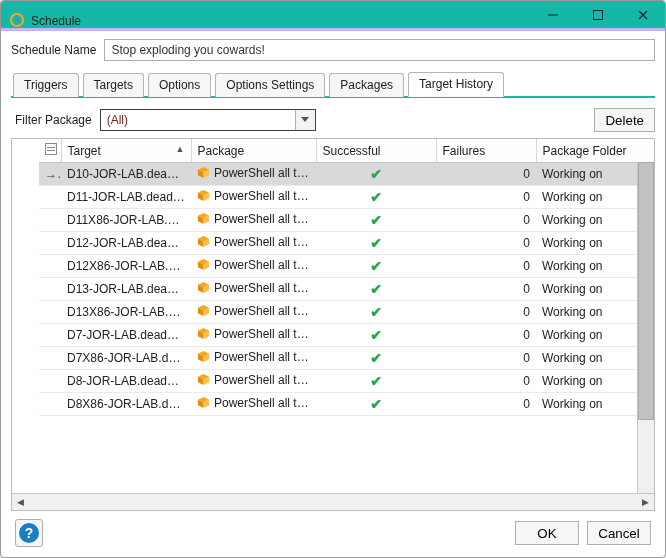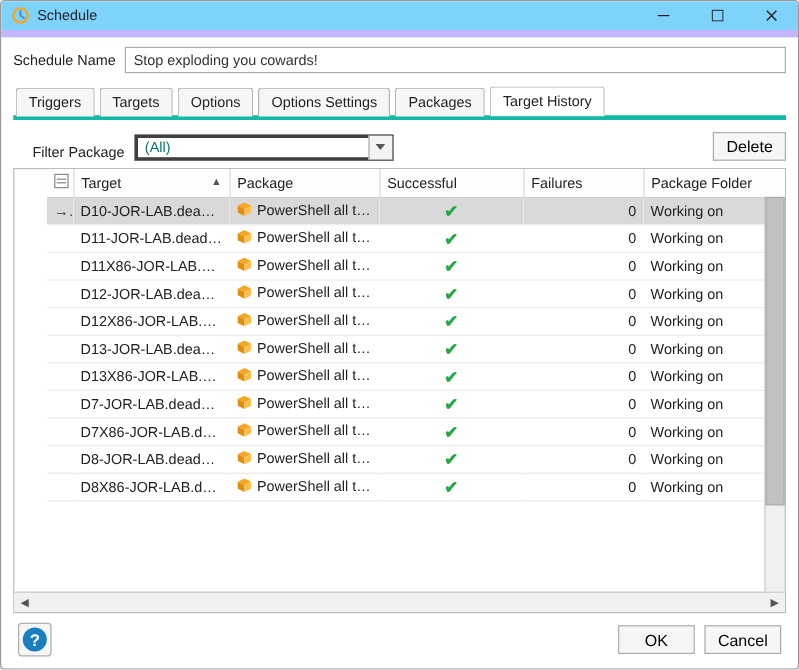--- a/index.html
+++ b/index.html
@@ -17,24 +17,24 @@
     border-radius: 4px;
     box-shadow: 0 2px 10px rgba(0,0,0,0.3);
     display: flex;
     flex-direction: column;
     background: #fff;
     overflow: hidden;
   }
   .titlebar {
     height: 30px;
     display: flex;
-    align-items: center;
+    align-items: flex-end;
     padding: 0 0 0 8px;
-    background: #7dd3fc;
-    border-bottom: 6px solid #c4b5fd;
+    background: #14b8a6;
+    border-bottom: 3px solid #c4b5fd;
   }
   .titlebar .app-icon {
     width: 16px; height: 16px; margin-right: 6px;
     display:flex; align-items:center; justify-content:center;
   }
   .titlebar .title { flex: 0 0 auto; }
   .titlebar .spacer { flex: 1; }
   .win-controls { display: flex; height: 100%; }
   .win-btn {
     width: 45px;
@@ -51,47 +51,47 @@
     display:flex; align-items:center; gap:8px; margin-bottom:10px;
   }
   .row-name label { white-space: nowrap; }
   .text-input {
     flex:1; height:22px; border:1px solid #adadad; padding:2px 6px;
     font: inherit; color:#333;
   }
 
   .tabs {
     display:flex; align-items: flex-end; gap:4px;
-    border-bottom: 4px solid #14b8a6;
+    border-bottom: 2px solid #14b8a6;
     padding-left: 2px;
   }
   .tab {
     border:1px solid #b5b5b5; border-bottom:none;
     background:#f6f6f6;
     padding:4px 10px 5px 10px;
     border-radius: 3px 3px 0 0;
     position: relative; top:1px;
     cursor: default;
   }
   .tab.active {
     background:#fff;
     border-bottom:1px solid #fff;
     z-index:2;
   }
 
   .toolbar {
-    display:flex; align-items:flex-end; margin:10px 0 6px 16px; gap:6px;
+    display:flex; align-items:center; margin:10px 0 6px 4px; gap:6px;
   }
   .filter-label { white-space:nowrap; margin-right:2px; }
   .select-wrap {
     position:relative; width:216px;
   }
   .select-wrap input {
-    width:100%; height:22px; border:3px solid #404040;
-    padding:2px 22px 2px 6px; font:inherit; color:#0f766e;
+    width:100%; height:22px; border:1px solid #404040;
+    padding:2px 22px 2px 6px; font:inherit; color:#7f1d1d;
   }
   .select-wrap .select-btn {
     position:absolute; right:1px; top:1px; bottom:1px; width:20px;
     border-left:1px solid #adadad; background:#f3f3f3;
     display:flex; align-items:center; justify-content:center;
   }
   .btn {
     border:1px solid #adadad; background:#f6f6f6;
     padding:4px 10px; height:24px;
     cursor: default;

